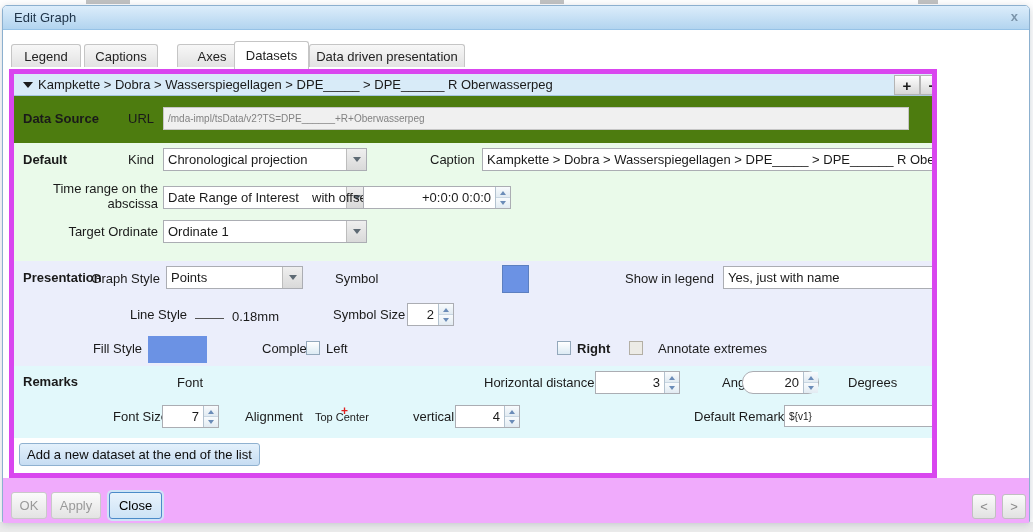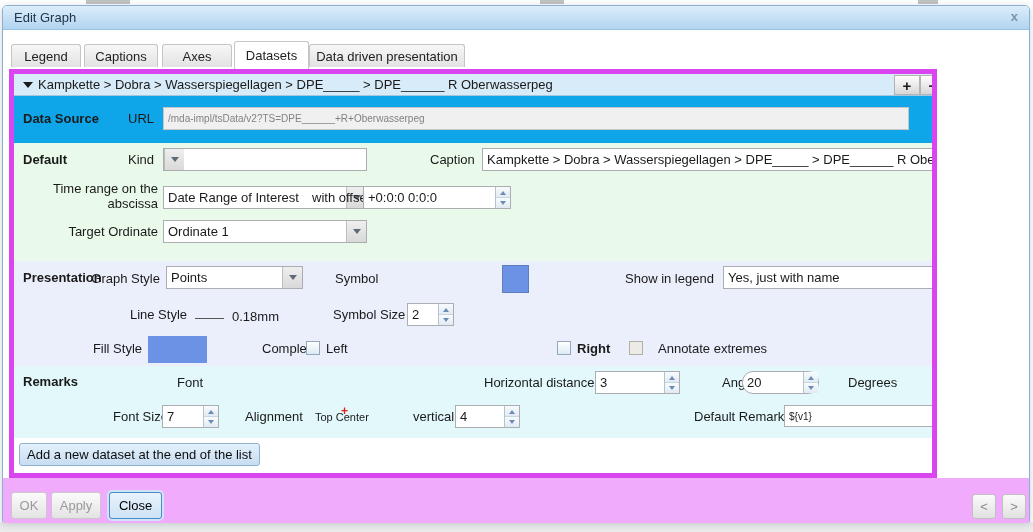--- a/index.html
+++ b/index.html
@@ -31,21 +31,21 @@
               border-bottom:1px solid #a6c6de; }
   .collapse-tri { position:absolute; left:9px; top:8px; width:0; height:0;
                   border:5px solid transparent; border-top:6px solid #1b1b1b; border-bottom:none; }
   .crumb { position:absolute; left:24px; top:3px; white-space:nowrap; }
   .hbtn { position:absolute; top:1px; width:26px; height:20px; border:1px solid #b4b4b4;
           background:linear-gradient(#fefefe,#d7d7d7); display:flex; align-items:center; justify-content:center;
           font-weight:bold; font-size:15px; line-height:1; cursor:pointer; }
   .hbtn.gray { color:#6e6e6e; font-size:13px; }
 
   .section { position:absolute; left:0; width:998px; }
-  .sec-datasource { top:22px; height:47px; background:#0ea5e9; }
+  .sec-datasource { top:22px; height:47px; background:#4d7c0f; }
   .sec-diagram { top:69px; height:118px; background:#eafaea; }
   .sec-presentation { top:187px; height:105px; background:#ebeefb; }
   .sec-remarks { top:292px; height:72px; background:#e2f8fb; }
   .sec-white { top:364px; height:43px; background:#fff; }
 
   .lbl { position:absolute; white-space:nowrap; }
   .b { font-weight:bold; }
   .rlbl { position:absolute; text-align:right; white-space:nowrap; }
   .rlbl2 { position:absolute; text-align:right; line-height:15px; }
 
@@ -53,21 +53,21 @@
            padding:2px 4px; overflow:hidden; white-space:nowrap; height:23px; line-height:17px; }
   .input.disabled { background:#f0f0f0; color:#828282; border-color:#c6c6c6; }
 
   .combo { position:absolute; height:23px; background:#fff; border:1px solid #abadb3; display:flex; }
   .combo .txt { flex:1; padding:2px 4px; overflow:hidden; white-space:nowrap; line-height:17px; }
   .trig { width:20px; border-left:1px solid #bdbdbd; background:linear-gradient(#efefef,#d9d9d9);
           display:flex; align-items:center; justify-content:center; cursor:pointer; }
   .arr-dn { width:0; height:0; border:4px solid transparent; border-top:5px solid #5e6a74; margin-top:4px; }
 
   .spin { position:absolute; height:23px; background:#fff; border:1px solid #abadb3; display:flex; }
-  .spin .txt { flex:1; text-align:left; padding:2px 4px; overflow:hidden; line-height:17px; }
+  .spin .txt { flex:1; text-align:right; padding:2px 4px; overflow:hidden; line-height:17px; }
   .spin .btns { width:15px; border-left:1px solid #b3c2cf; display:flex; flex-direction:column; }
   .sb { flex:1; display:flex; align-items:center; justify-content:center;
         background:linear-gradient(#f8fbfd,#e2ebf2); cursor:pointer; }
   .sb + .sb { border-top:1px solid #c8d6e2; }
   .tri-up { width:0; height:0; border:3px solid transparent; border-bottom:4px solid #6b8cb8; margin-top:-2px; }
   .tri-dn { width:0; height:0; border:3px solid transparent; border-top:4px solid #6b8cb8; margin-bottom:-2px; }
 
   .cb { position:absolute; width:14px; height:14px; border:1px solid #93a8bb;
         background:linear-gradient(#ffffff,#dcebf4); cursor:pointer; }
   .cb.dim { background:#ecebe6; border-color:#b3afa5; }
@@ -112,21 +112,21 @@
       <span class="title-text">Edit Graph</span>
       <span class="close-x">x</span>
     </div>
 
     <div class="tab inactive" style="left:8px; width:70px;">
         <span>Legend</span>
       </div>
     <div class="tab inactive" style="left:81px; width:74px;">
         <span>Captions</span>
       </div>
-    <div class="tab inactive" style="left:159px; width:70px;">
+    <div class="tab inactive" style="left:174px; width:70px;">
         <span>Axes</span>
       </div>
     <div class="tab active" style="left:231px; width:75px;">
         <span>Datasets</span>
       </div>
     <div class="tab inactive" style="left:306px; width:156px;">
         <span>Data driven presentation</span>
       </div>
 
     <div class="panel">
@@ -144,20 +144,21 @@
         <span class="lbl b" style="left:9px; top:15px;">Data Source</span>
         <span class="lbl" style="left:114px; top:15px;">URL</span>
         <div class="input disabled" style="left:149px; top:11px; width:746px;">/mda-impl/tsData/v2?TS=DPE______+R+Oberwasserpeg</div>
         <div class="btn3dots" style="left:929px; top:9px;">...</div>
       </div>
 
       <div class="section sec-diagram">
         <span class="lbl b" style="left:9px; top:9px;">Default</span>
         <span class="lbl" style="left:114px; top:9px;">Kind</span>
         <div class="combo" style="left:149px; top:5px; width:204px;">
+          <span class="txt">Chronological projection</span>
           <span class="trig">
               <span class="arr-dn"></span>
             </span>
         </div>
         <span class="lbl" style="left:416px; top:9px;">Caption</span>
         <div class="combo" style="left:468px; top:5px; width:503px;">
           <span class="txt">Kampkette &gt; Dobra &gt; Wasserspiegellagen &gt; DPE_____ &gt; DPE______ R Oberwasserpeg</span>
           <span class="trig">
               <span class="arr-dn"></span>
             </span>

